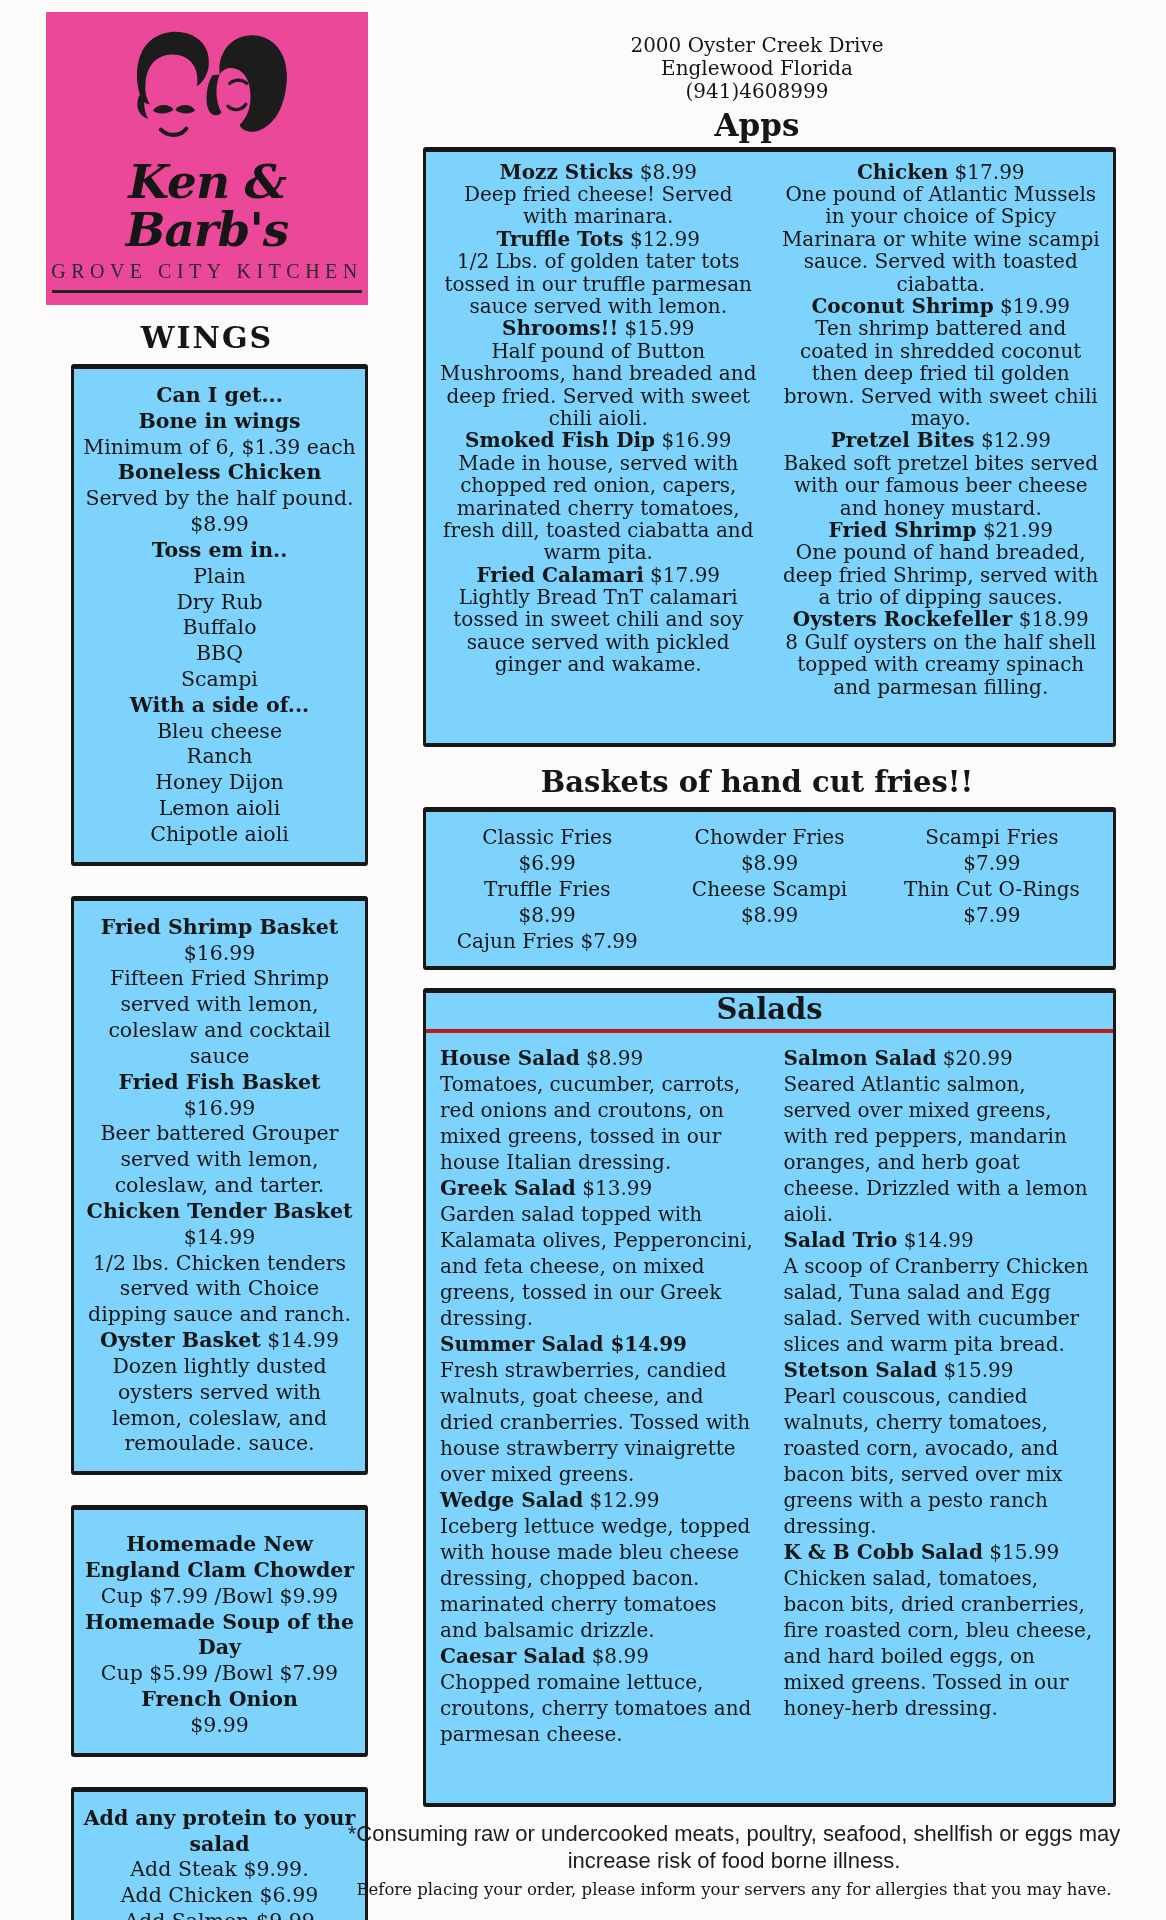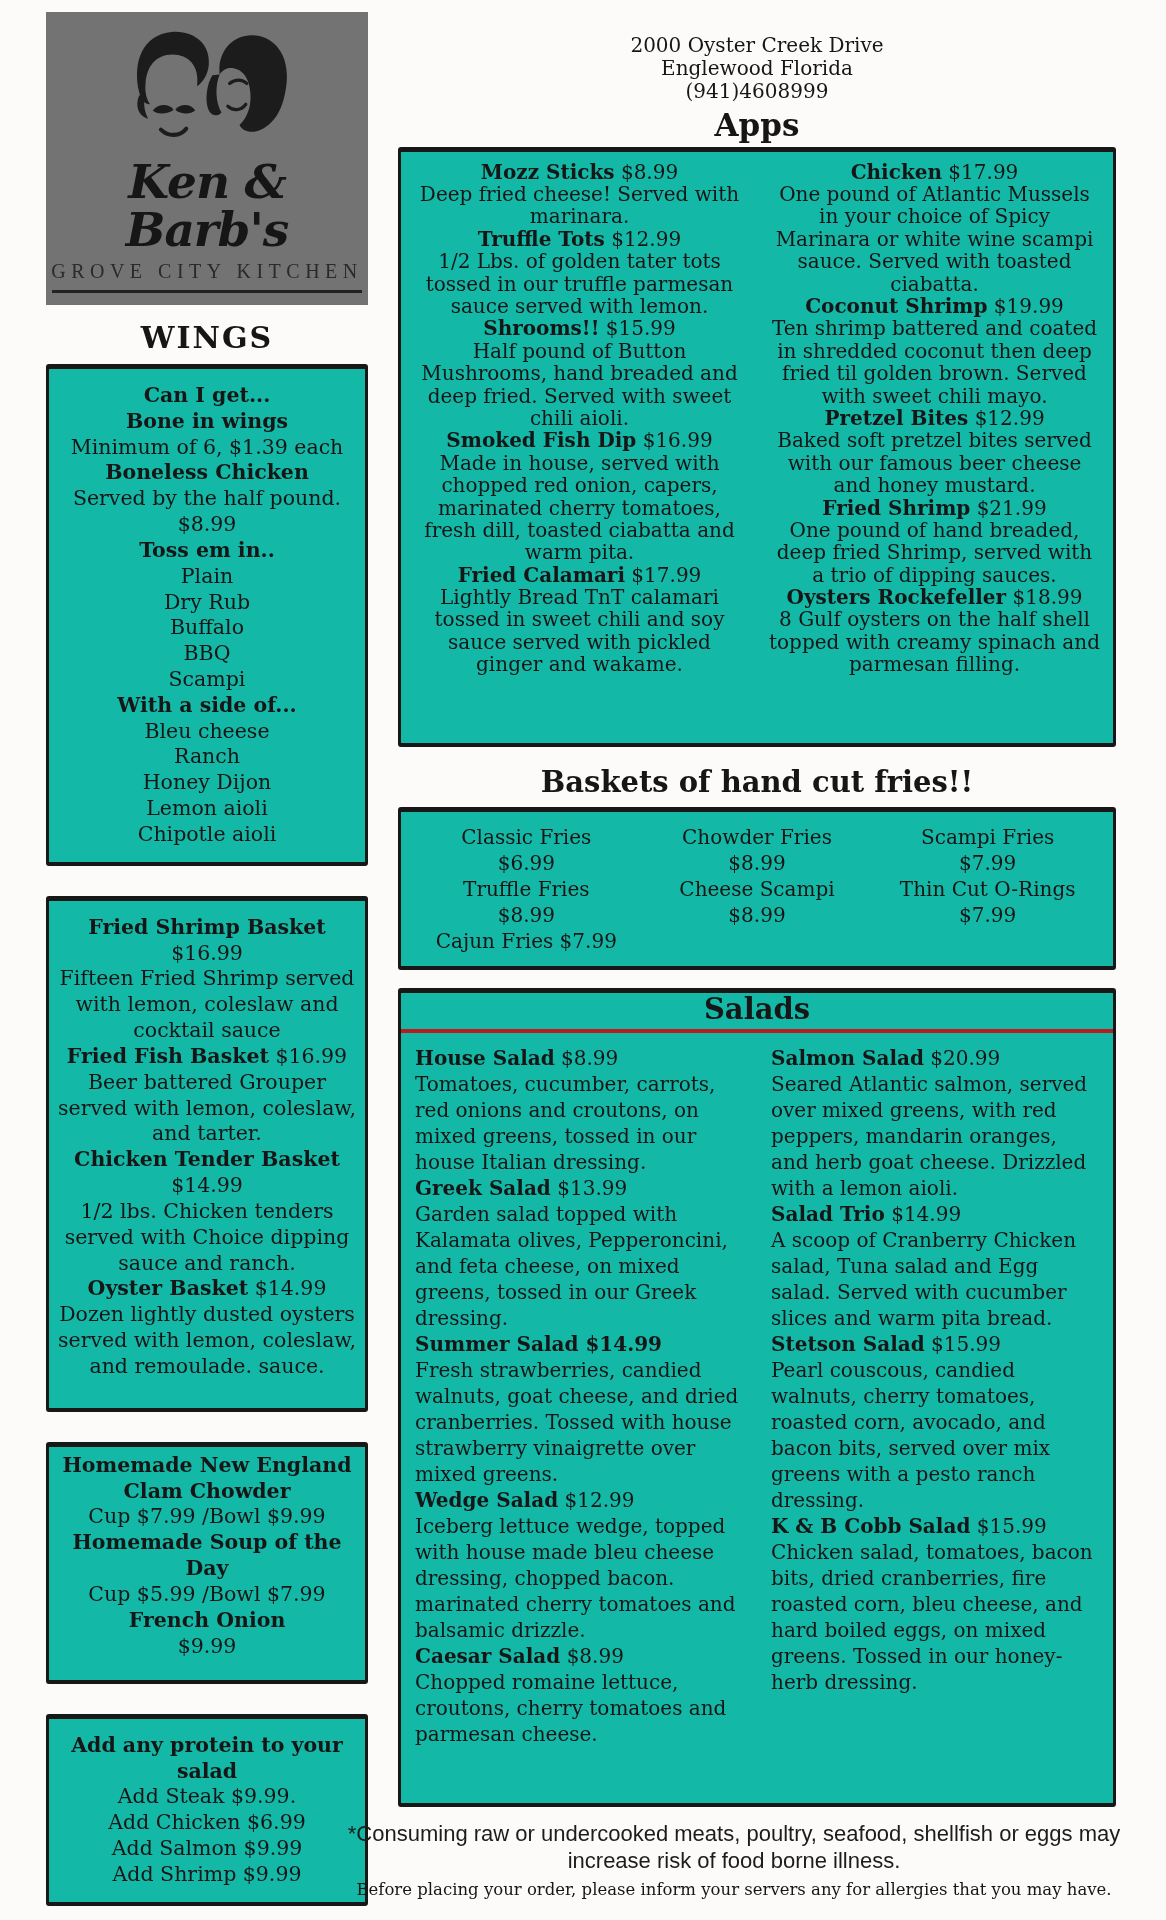--- a/index.html
+++ b/index.html
@@ -10,25 +10,25 @@
     font-family:"DejaVu Serif", serif;
   }
   .layout { display:flex; gap:30px; padding:12px 50px 0 46px; }
   .col-left { width:322px; flex:none; }
   .col-main { flex:1; min-width:0; }
 
   
   .box {
     border:3px solid #171717;
     border-top-width:5px; border-bottom-width:4px;
-    background:#14b8a6; border-radius:3px;
+    background:#7dd3fc; border-radius:3px;margin-left:25px;
   }
 
   
-  .logo-block { background:#737373; padding:8px 4px 12px; }
+  .logo-block { background:#ec4899; padding:8px 4px 12px; }
   .faces { display:block; margin:0 auto; }
   .logo-script {
     text-align:center; font-style:italic; font-weight:700;
     font-size:47px; line-height:1.02; margin-top:2px; letter-spacing:-1px;
   }
   .logo-sub {
     text-align:center; font-family:"Liberation Serif", serif;
     font-size:20px; letter-spacing:5.5px; color:#2a2a2a; margin-top:6px; white-space:nowrap;
   }
   .logo-rule { height:3px; background:#222; margin:7px 2px 0; }
@@ -42,21 +42,21 @@
   .ln { font-size:20.5px; line-height:1.26; }
   .b { font-weight:700; }
 
   
   .mi { }
   .mi .nm { font-weight:700; }
   .mi .ds { }
 
   .baskets-box, .soups-box, .protein-box { margin-top:30px; }
   .baskets-box { min-height:516px; font-size:20.5px; line-height:1.26; }
-  .soups-box   { min-height:242px; padding-top:6px; }
+  .soups-box   { min-height:242px; padding-top:22px; }
   .protein-box { min-height:186px; }
 
   
   .addr { margin-top:22px; text-align:center; font-size:20px; line-height:1.16; }
   .apps-h { margin-top:4px; font-size:31px; }
 
   
   .apps-box { margin-top:5px; min-height:600px; display:flex; gap:24px; padding:9px 13px 10px; }
   .app-col { flex:1; min-width:0; text-align:center; font-size:20px; line-height:1.12; }
 

